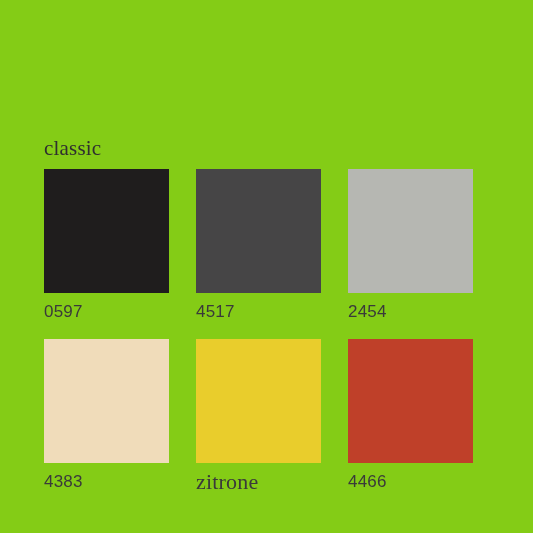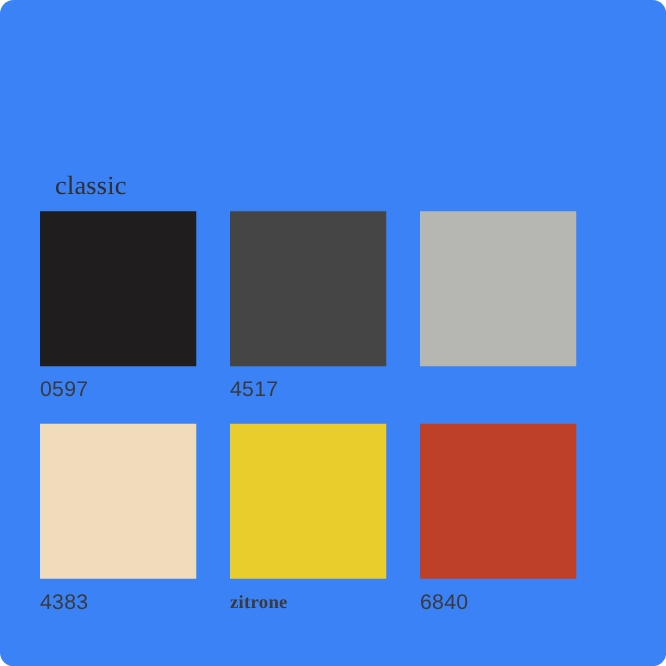--- a/index.html
+++ b/index.html
@@ -11,37 +11,36 @@
     width: 533px;
     height: 533px;
     background: #ffffff;
     font-family: "Liberation Sans", sans-serif;
     overflow: hidden;
   }
   .sheet {
     position: relative;
     width: 533px;
     height: 533px;
-    background: #3b82f6;
-    border-radius: 11px;
+    background: #84cc16;
   }
   .palette-title {
     position: absolute;
     left: 44px;
     top: 136px;
     font-family: "Liberation Serif", serif;
     font-size: 21px;
     line-height: 24px;
     color: #2f2f2f;
     letter-spacing: 0.2px;
     white-space: nowrap;
   }
   .swatch-grid {
     position: absolute;
-    left: 32px;
+    left: 44px;
     top: 169px;
     width: 426px;
     display: grid;
     grid-template-columns: 125px 125px 125px;
     grid-template-rows: auto auto;
     column-gap: 27px;
     row-gap: 16px;
   }
   .swatch-cell {
     width: 125px;
@@ -55,22 +54,21 @@
     margin-top: 8px;
     font-family: "Liberation Sans", sans-serif;
     font-size: 17px;
     line-height: 22px;
     color: #3a3a3a;
     letter-spacing: 0.2px;
     white-space: nowrap;
   }
   .swatch-label.is-word {
     font-family: "Liberation Serif", serif;
-    font-size: 15px;
-    font-weight: bold;
+    font-size: 22px;
   }
 </style>
 </head>
 <body style="background: rgb(255, 255, 255);">
 
 <div class="sheet">
 
   <div class="palette-title">classic</div>
 
   <div class="swatch-grid">
@@ -80,31 +78,32 @@
       <div class="swatch-label" style="color: rgb(58, 58, 58);">0597</div>
     </div>
 
     <div class="swatch-cell">
       <span class="swatch-chip" style="background: rgb(70, 69, 70);"></span>
       <div class="swatch-label" style="color: rgb(58, 58, 58);">4517</div>
     </div>
 
     <div class="swatch-cell">
       <span class="swatch-chip" style="background: rgb(182, 183, 178);"></span>
+      <div class="swatch-label" style="color: rgb(58, 58, 58);">2454</div>
     </div>
 
     <div class="swatch-cell">
       <span class="swatch-chip" style="background: rgb(240, 220, 186);"></span>
       <div class="swatch-label" style="color: rgb(58, 58, 58);">4383</div>
     </div>
 
     <div class="swatch-cell">
       <span class="swatch-chip" style="background: rgb(233, 205, 44);"></span>
       <div class="swatch-label is-word" style="color: rgb(58, 58, 58);">zitrone</div>
     </div>
 
     <div class="swatch-cell">
       <span class="swatch-chip" style="background: rgb(191, 64, 41);"></span>
-      <div class="swatch-label" style="color: rgb(58, 58, 58);">6840</div>
+      <div class="swatch-label" style="color: rgb(58, 58, 58);">4466</div>
     </div>
 
   </div>
 </div>
 
 </body></html>

